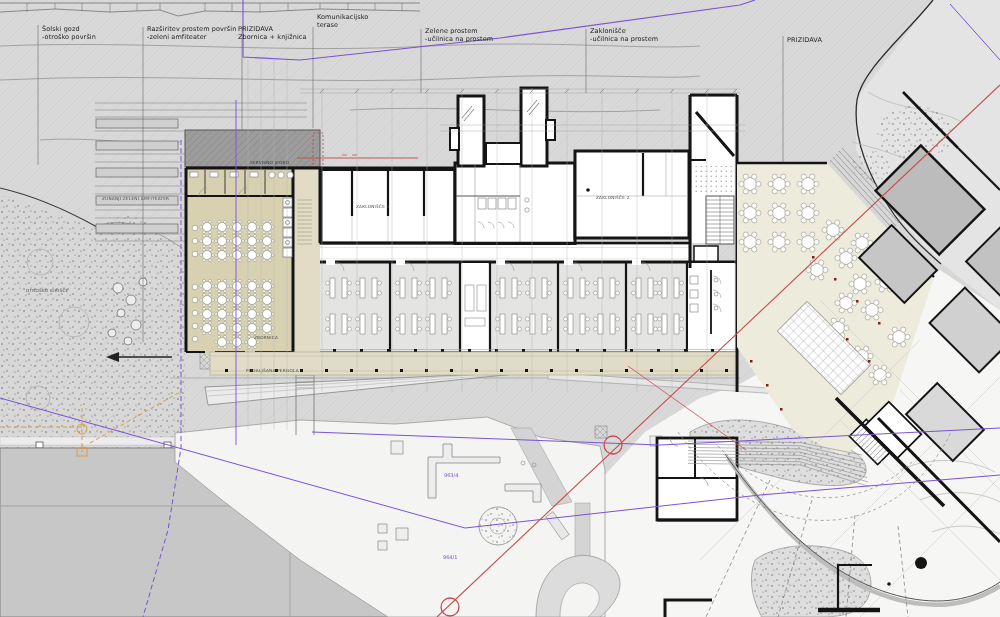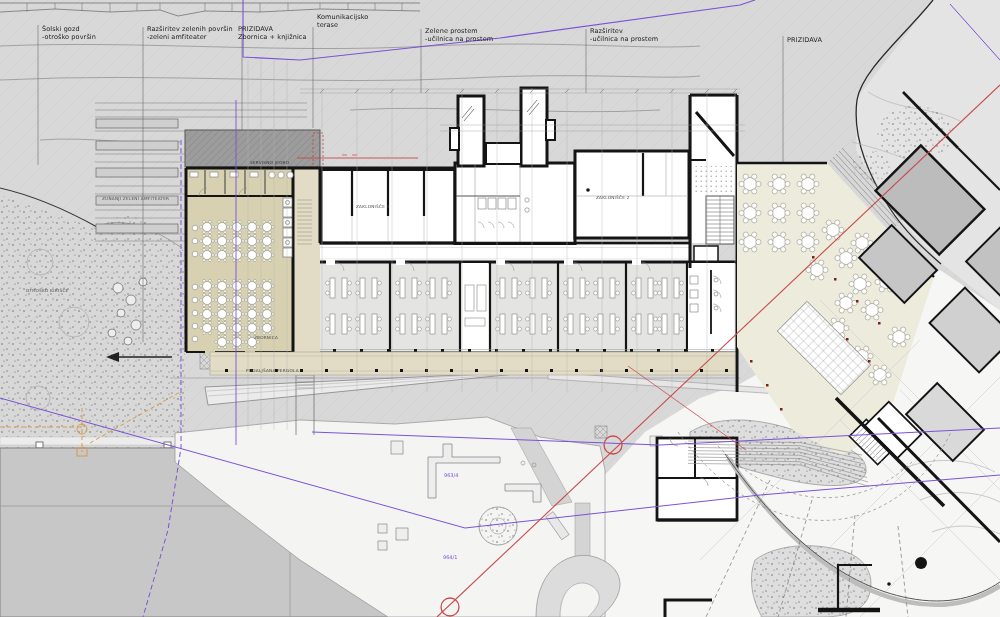--- a/index.html
+++ b/index.html
@@ -510,37 +510,37 @@
   <path d="M38 25V165M143 27V342M242 27V130M313 27V128M421 29V93M586 29V93M783 36V162" stroke="#555" stroke-width=".5" fill="none"></path>
 </g>
 </svg>
 
 <div>
   <div class="tl" style="left:42px;top:25px">
     <span>Šolski gozd</span>
     <span>-otroško površin</span>
   </div>
   <div class="tl" style="left:147px;top:25px">
-    <span>Razširitev zelenih površin</span>
+    <span>Razširitev prostem površin</span>
     <span>-zeleni amfiteater</span>
   </div>
   <div class="tl" style="left:238px;top:25px">
     <span>PRIZIDAVA</span>
     <span>Zbornica + knjižnica</span>
   </div>
   <div class="tl" style="left:317px;top:13px">
     <span>Komunikacijsko</span>
     <span>terase</span>
   </div>
   <div class="tl" style="left:425px;top:27px">
     <span>Zelene prostem</span>
     <span>-učilnica na prostem</span>
   </div>
   <div class="tl" style="left:590px;top:27px">
-    <span>Razširitev</span>
+    <span>Zaklonišče</span>
     <span>-učilnica na prostem</span>
   </div>
   <div class="tl" style="left:787px;top:36px">
     <span>PRIZIDAVA</span>
     <span></span>
   </div>
 </div>
 
 </div>
 

